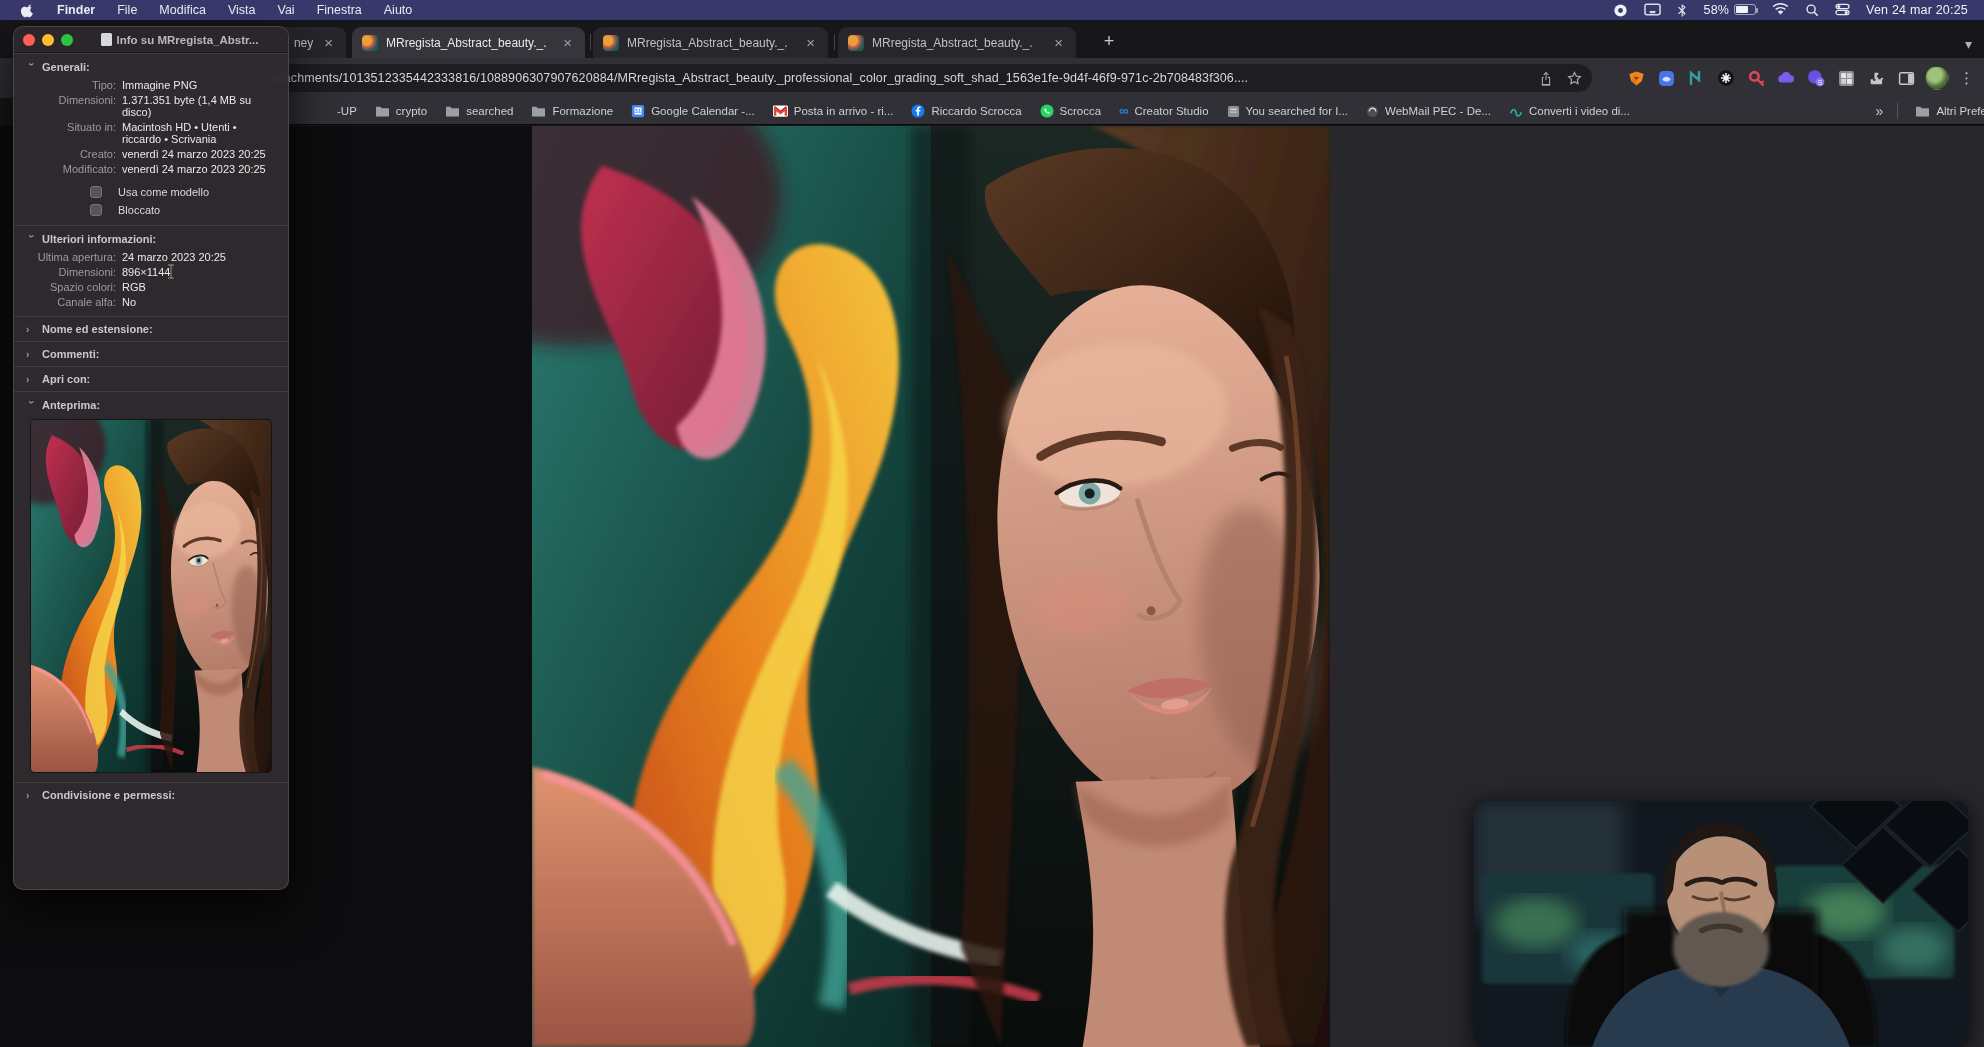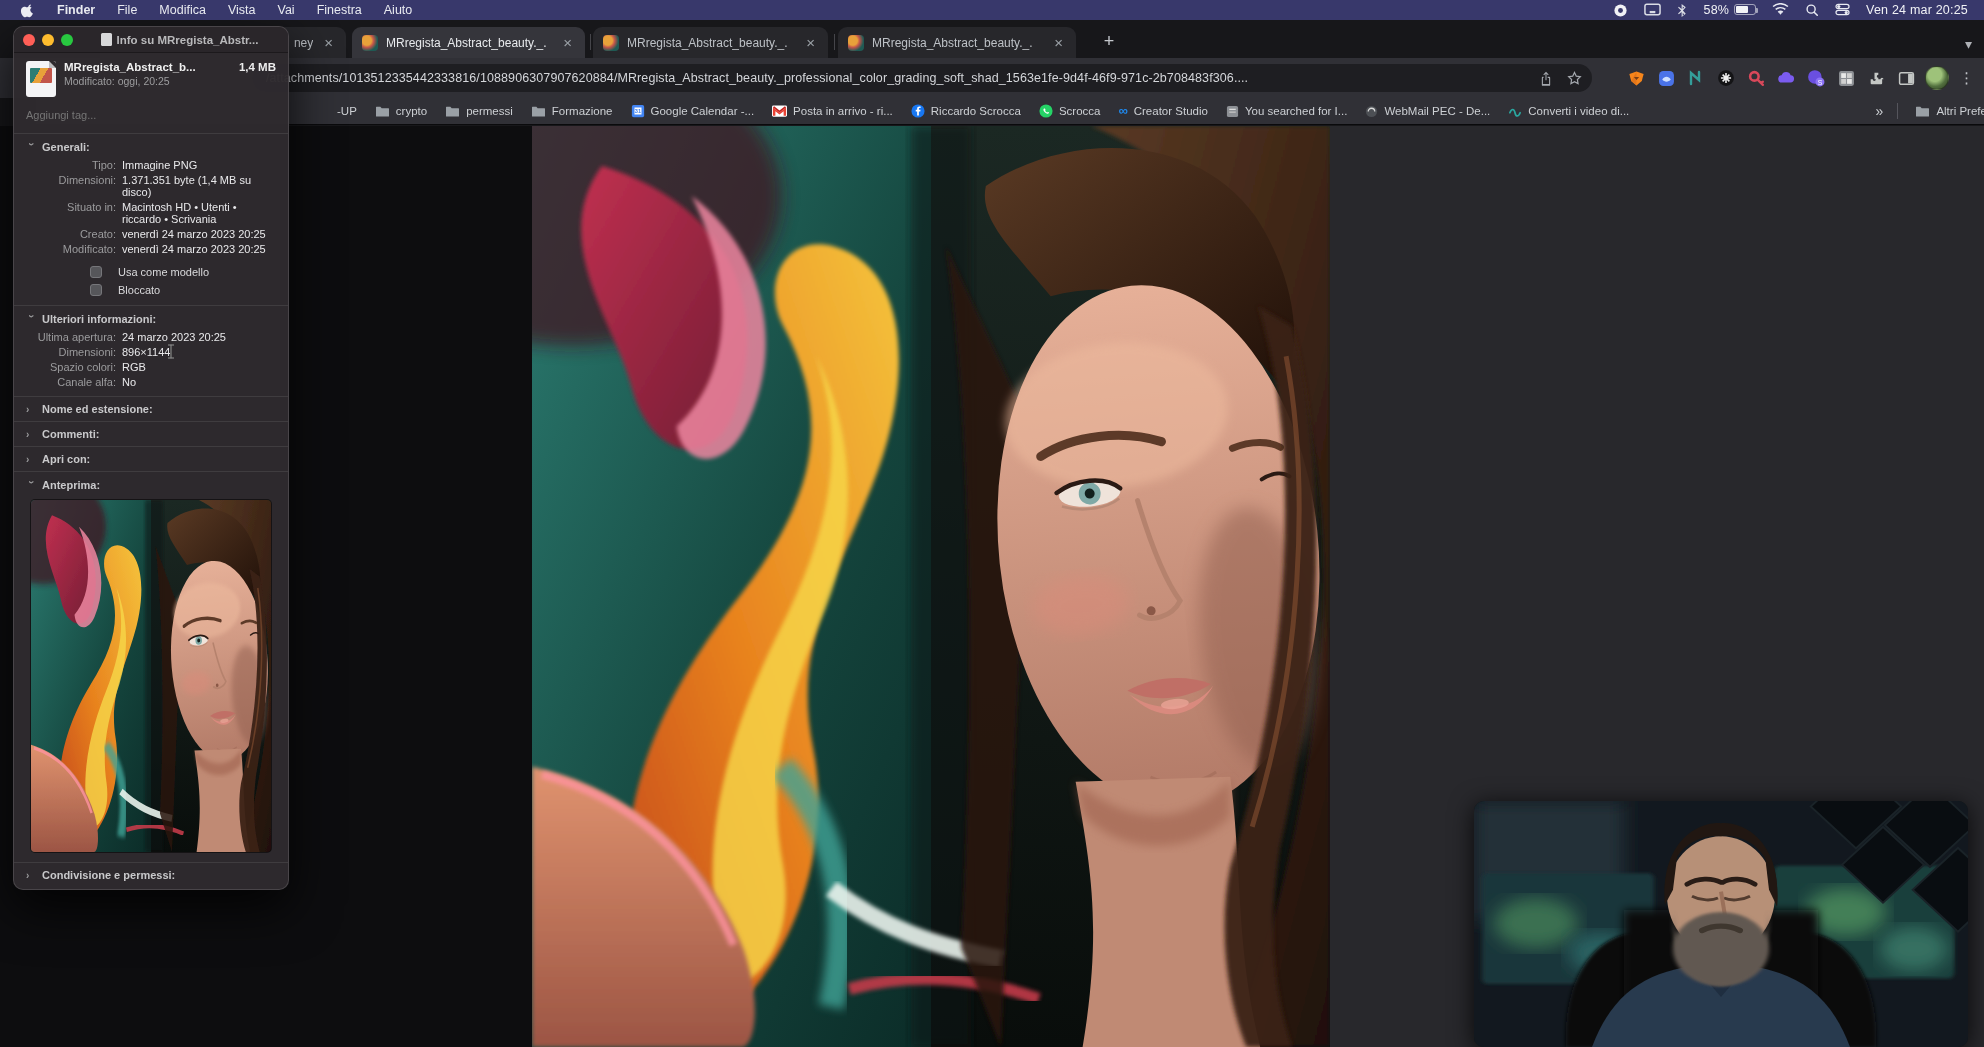--- a/index.html
+++ b/index.html
@@ -407,21 +407,21 @@
     <span class="bm">
       <svg width="15" height="13" viewBox="0 0 16 14">
           <path d="M1.5 2h4.2l1.4 1.5h7.4c.3 0 .5.2.5.5v8c0 .3-.2.5-.5.5h-13c-.3 0-.5-.2-.5-.5V2.5c0-.3.2-.5.5-.5z" fill="#9aa0a6"></path>
         </svg>
       <span>crypto</span>
     </span>
     <span class="bm">
       <svg width="15" height="13" viewBox="0 0 16 14">
           <path d="M1.5 2h4.2l1.4 1.5h7.4c.3 0 .5.2.5.5v8c0 .3-.2.5-.5.5h-13c-.3 0-.5-.2-.5-.5V2.5c0-.3.2-.5.5-.5z" fill="#9aa0a6"></path>
         </svg>
-      <span>permessi</span>
+      <span>searched</span>
     </span>
     <span class="bm">
       <svg width="15" height="13" viewBox="0 0 16 14">
           <path d="M1.5 2h4.2l1.4 1.5h7.4c.3 0 .5.2.5.5v8c0 .3-.2.5-.5.5h-13c-.3 0-.5-.2-.5-.5V2.5c0-.3.2-.5.5-.5z" fill="#9aa0a6"></path>
         </svg>
       <span>Formazione</span>
     </span>
     <span class="bm">
       <svg width="14" height="14" viewBox="0 0 16 16">
           <rect x="1" y="1" width="14" height="14" rx="2" fill="#4285f4"></rect>
@@ -508,31 +508,20 @@
   <div id="finder-titlebar">
     <span class="tl" style="background:#ff5f57"></span>
     <span class="tl" style="background:#febc2e"></span>
     <span class="tl" style="background:#28c840"></span>
     <span id="finder-title-wrap">
       <span class="minidoc"></span>
       <span>Info su MRregista_Abstr...</span>
     </span>
   </div>
 
-  <div class="fnd-body">
-    <div id="file-head">
-      <span class="pngdoc"></span>
-      <span class="fh-text">
-        <div id="file-name">MRregista_Abstract_b...</div>
-        <div id="file-mod">Modificato: oggi, 20:25</div>
-      </span>
-      <span id="file-size">1,4 MB</span>
-    </div>
-    <input id="tag-input" placeholder="Aggiungi tag..." style="">
-  </div>
 
   <div class="fnd-div"></div>
   <div class="sec-head">
     <span class="chev open">›</span>
     <span>Generali:</span>
   </div>
   <div class="kv">
     <span class="k">Tipo:</span>
     <span class="v">Immagine PNG</span>
     <span class="k">Dimensioni:</span>

